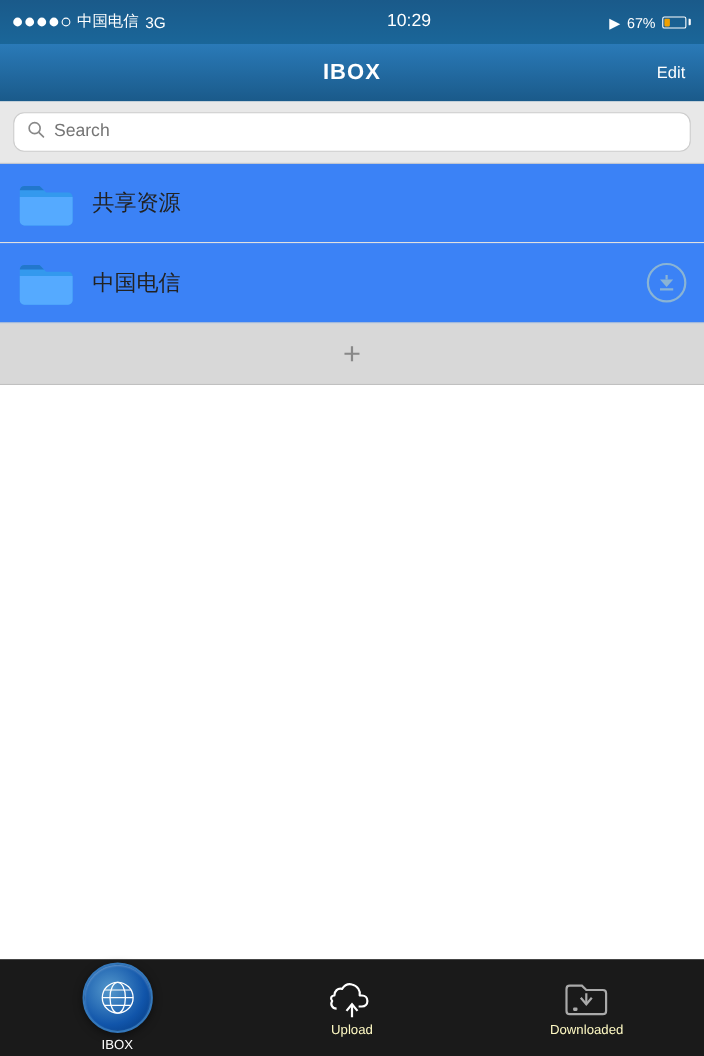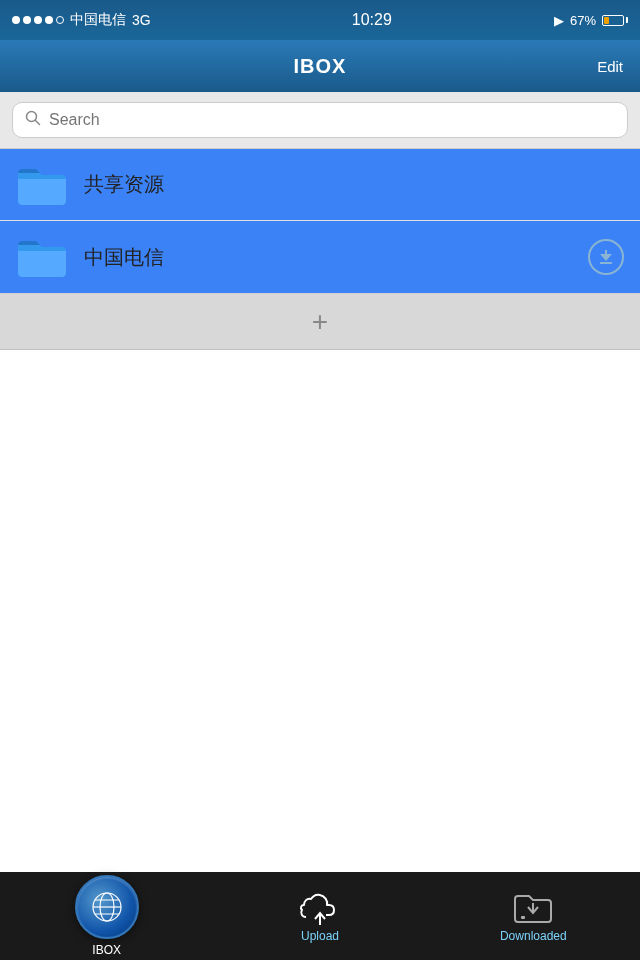--- a/index.html
+++ b/index.html
@@ -154,21 +154,21 @@
       flex: 1;
       display: flex;
       flex-direction: column;
       align-items: center;
       justify-content: center;
       gap: 4px;
       cursor: pointer;
       height: 100%;
     }
     .tab-label {
-      color: #7dd3fc;
+      color: #fef9c3;
       font-size: 12px;
     }
     .tab-label.active { color: white; }
 
     
     .globe-btn {
       width: 64px; height: 64px;
       border-radius: 50%;
       background: radial-gradient(circle at 38% 38%, #5599cc, #1155aa 60%, #003377);
       display: flex; align-items: center; justify-content: center;

